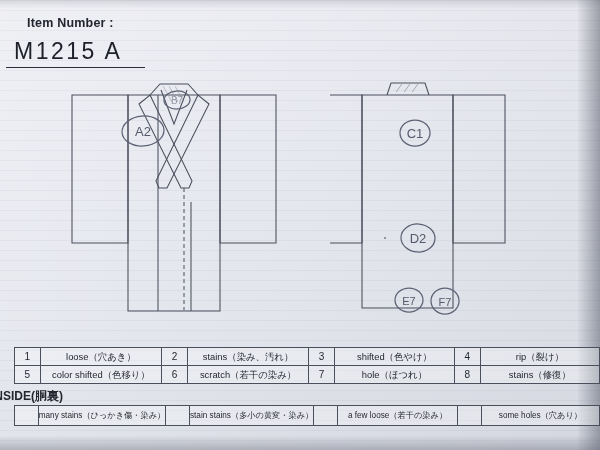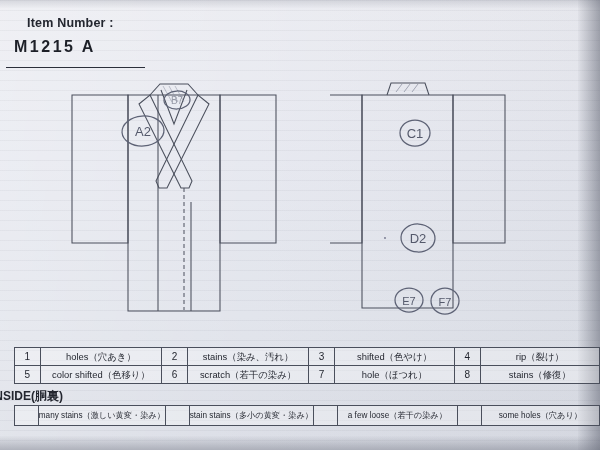--- a/index.html
+++ b/index.html
@@ -34,23 +34,22 @@
     background:repeating-linear-gradient(0deg,transparent 0 9px,rgba(60,64,80,0.9) 9px 10px);
   }
 
   
   #hdr-label{
     position:absolute;left:15px;top:16px;
     font-size:12.5px;font-weight:bold;color:#23262f;letter-spacing:.2px;margin-left:12px;
   }
   #hdr-value{
     position:absolute;left:14px;top:38px;
-    font-size:16px;color:#1d2028;letter-spacing:2.5px;
+    font-size:23px;color:#1d2028;letter-spacing:2.5px;
     font-family:"Liberation Sans","DejaVu Sans",sans-serif;
-    font-weight:bold;
   }
   #hdr-rule{
     position:absolute;left:6px;top:67px;width:139px;height:0;
     border-top:1.6px solid #2b2f3a;
   }
 
   
   .diagram{position:absolute;}
   .dsvg{display:block;}
 
@@ -163,21 +162,21 @@
       <text x="418" y="243">D2</text>
       <text x="409" y="305" font-size="11">E7</text>
       <text x="445" y="306" font-size="11">F7</text>
     </g>
   </svg>
 
   <table class="tbl" id="legend-table">
     <tbody>
       <tr>
         <td class="num">1</td>
-        <td class="desc">holes（穴あき）</td>
+        <td class="desc">loose（穴あき）</td>
         <td class="num">2</td>
         <td class="desc">stains（染み、汚れ）</td>
         <td class="num">3</td>
         <td class="desc">shifted（色やけ）</td>
         <td class="num">4</td>
         <td class="desc">rip（裂け）</td>
       </tr>
       <tr>
         <td class="num">5</td>
         <td class="desc">color shifted（色移り）</td>
@@ -190,21 +189,21 @@
       </tr>
     </tbody>
   </table>
 
   <div id="inside-label">INSIDE(胴裏)</div>
 
   <table class="tbl" id="inside-table">
     <tbody>
       <tr>
         <td class="mark"></td>
-        <td class="txt">many stains（激しい黄変・染み）</td>
+        <td class="txt">many stains（ひっかき傷・染み）</td>
         <td class="mark"></td>
         <td class="txt">stain stains（多小の黄変・染み）</td>
         <td class="mark"></td>
         <td class="txt">a few loose（若干の染み）</td>
         <td class="mark"></td>
         <td class="txt">some holes（穴あり）</td>
       </tr>
     </tbody>
   </table>
 

